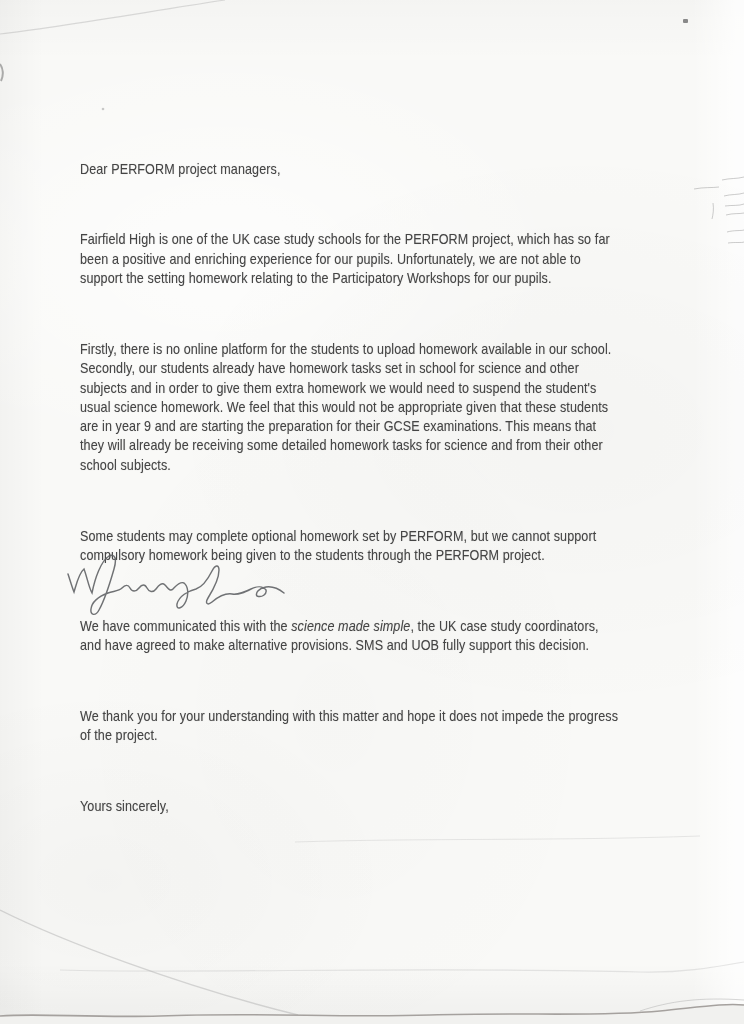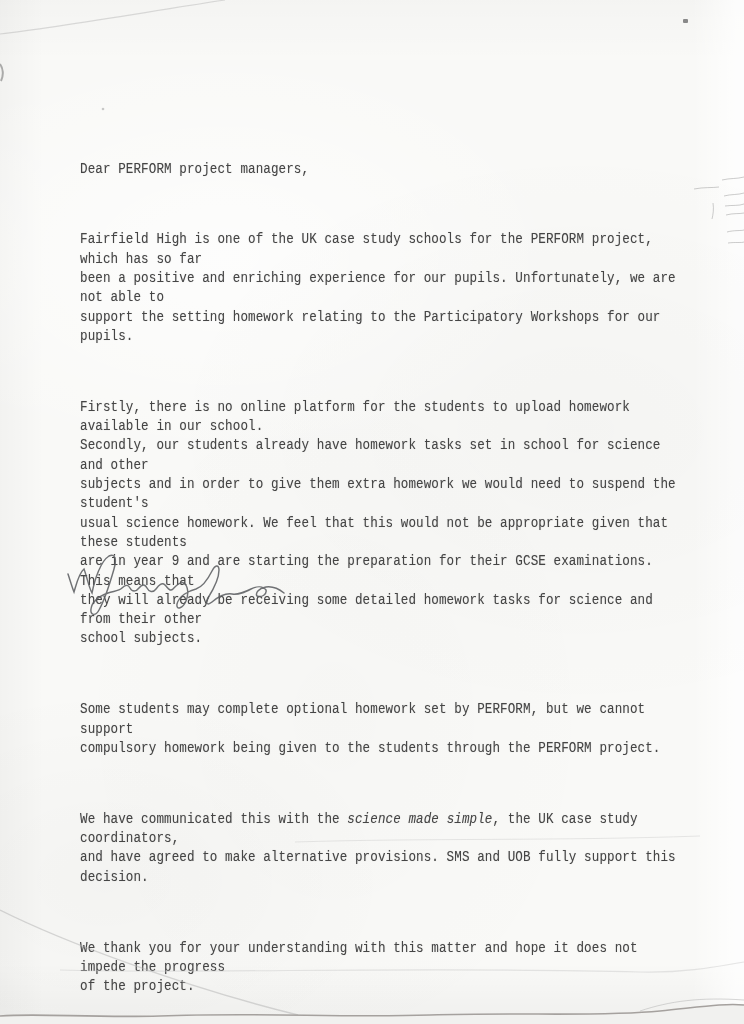--- a/index.html
+++ b/index.html
@@ -13,21 +13,20 @@
   .paper {
     position: absolute; inset: 0;
     background:
       radial-gradient(ellipse 620px 420px at 78% 42%, rgba(0,0,0,0.018), rgba(0,0,0,0) 70%),
       radial-gradient(ellipse 500px 300px at 30% 25%, rgba(255,255,255,0.65), rgba(255,255,255,0) 70%),
       radial-gradient(ellipse 420px 280px at 14% 86%, rgba(0,0,0,0.022), rgba(0,0,0,0) 70%),
       radial-gradient(ellipse 380px 500px at 45% 70%, rgba(0,0,0,0.013), rgba(0,0,0,0) 75%),
       linear-gradient(to right, rgba(0,0,0,0.028) 0%, rgba(0,0,0,0) 6%, rgba(0,0,0,0) 93%, rgba(255,255,255,0.75) 99%),
       linear-gradient(to bottom, rgba(0,0,0,0.02) 0%, rgba(0,0,0,0) 6%, rgba(0,0,0,0) 94%, rgba(0,0,0,0.04) 100%),
       #f9f9f7;
-    font-family: Liberation Mono, monospace;
   }
   .letter-text {
     position: absolute; left: 80px; top: 121px; width: 690px;
     transform: scaleX(0.88); transform-origin: 0 0;
     font-size: 14.3px; line-height: 19.3px;
     color: #454545;
     letter-spacing: 0.1px;
     text-shadow: 0 0 1px rgba(70,70,70,0.28);
     white-space: pre-wrap;
   }

